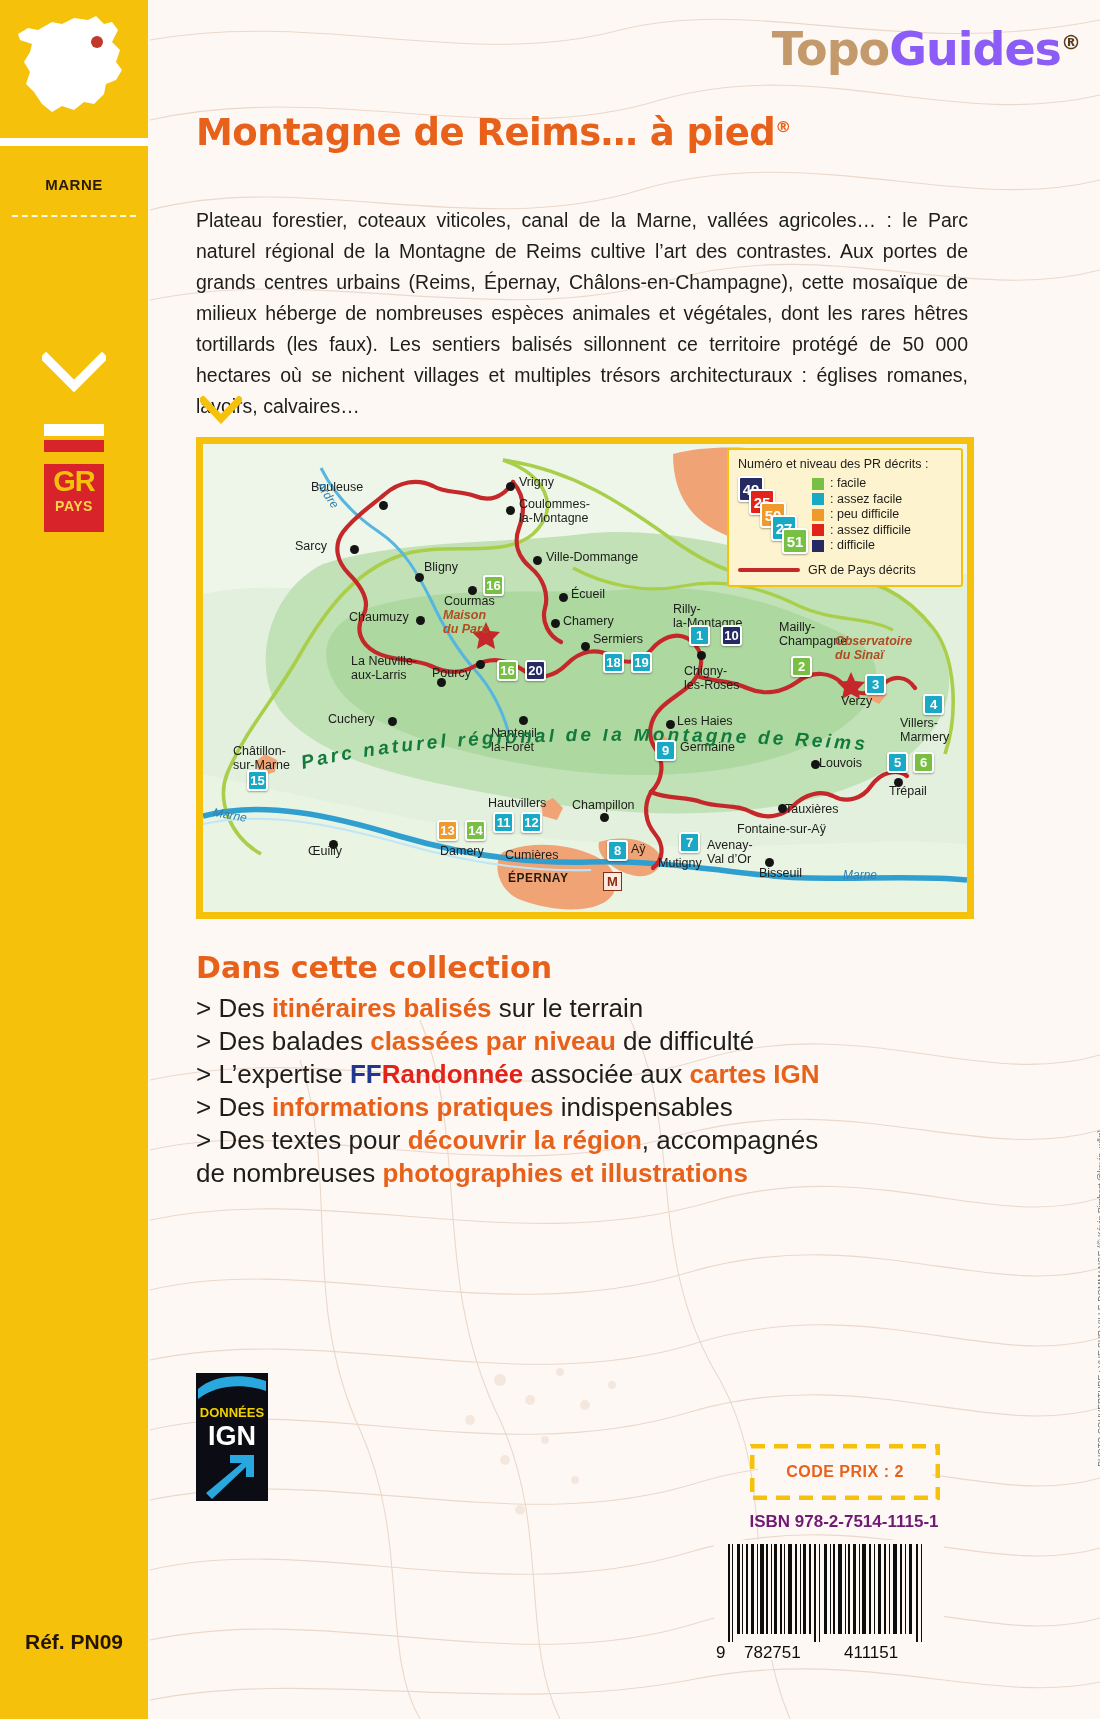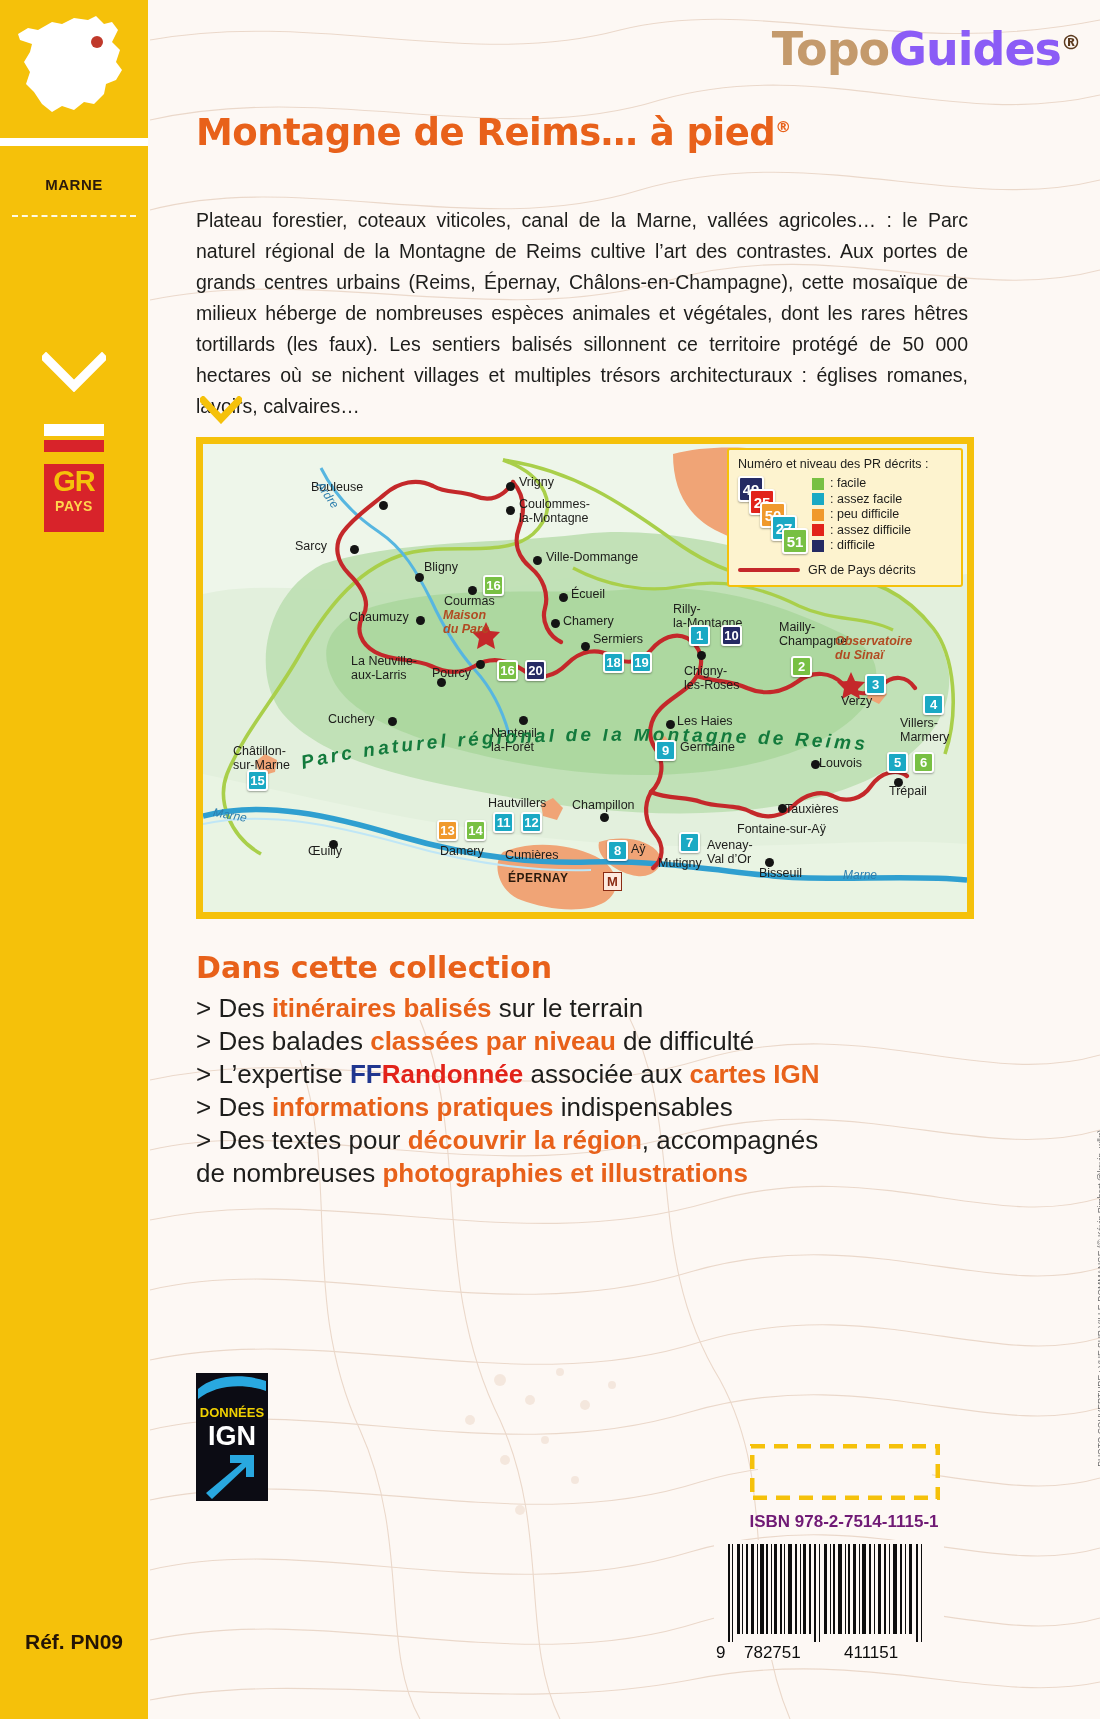--- a/index.html
+++ b/index.html
@@ -464,20 +464,21 @@
     <text x="36" y="72" text-anchor="middle" font-family="Liberation Sans, sans-serif" font-size="27" font-weight="bold" fill="#ffffff">IGN</text>
     <path d="M10 120 L46 90 L34 90 L34 82 L58 82 L58 104 L50 104 L50 94 L16 126 Z" fill="#29a8e0"></path>
   </svg>
 </div>
 
 <div id="codeprix">
   <svg viewBox="0 0 190 56" width="190" height="56">
     <rect x="1" y="1" width="188" height="54" fill="none" stroke="#f5c10a" stroke-width="7" stroke-dasharray="14 9"></rect>
     <rect x="8" y="8" width="174" height="40" fill="#fdf8f4"></rect>
   </svg>
+  <div class="cp-inner">CODE PRIX : 2</div>
 </div>
 
 <div id="isbn">ISBN 978-2-7514-1115-1</div>
 
 <svg id="barcode" viewBox="0 0 230 120">
   <rect width="230" height="120" fill="#fdf8f4"></rect>
   <g fill="#0d0d0d">
     <rect x="14" y="4" width="2" height="98"></rect>
       <rect x="18" y="4" width="1" height="98"></rect>
     <rect x="23" y="4" width="3" height="90"></rect>

